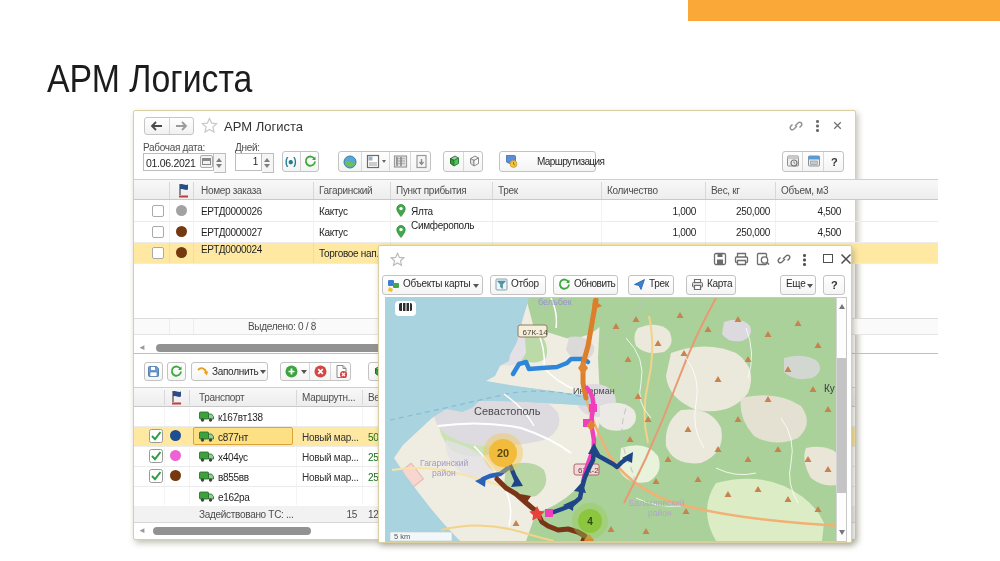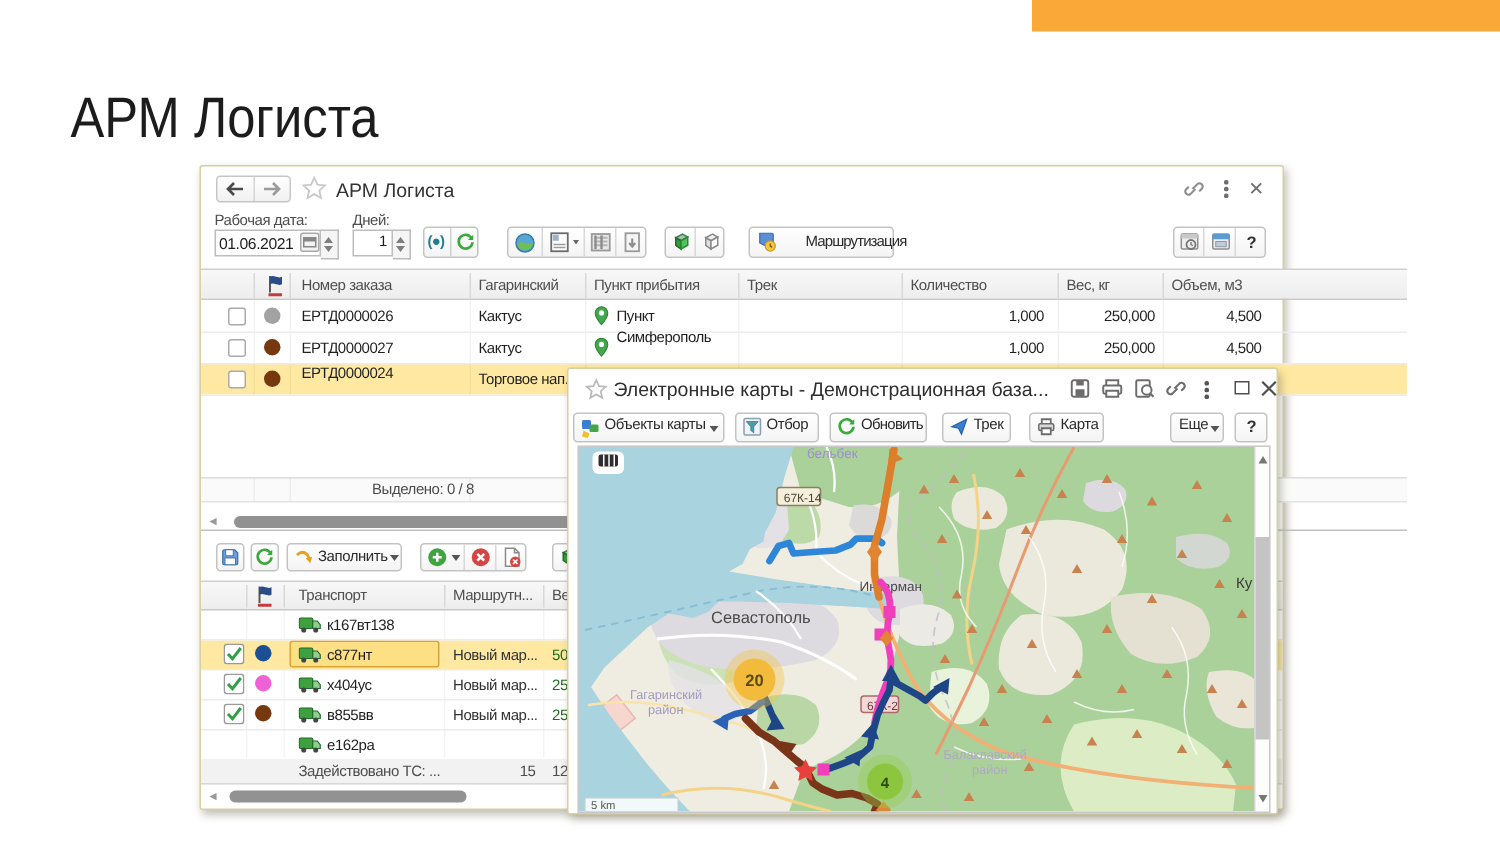--- a/index.html
+++ b/index.html
@@ -174,21 +174,21 @@
     <div class="hsep" style="top:83px;"></div>
 
     <div class="cbx" style="left:18px;top:25px;"></div>
     <div class="circ" style="left:42px;top:25px;background:#a2a2a2;"></div>
     <div class="txt" style="left:67px;top:26px;">ЕРТД0000026</div>
     <div class="txt" style="left:185px;top:26px;">Кактус</div>
     <svg class="pin" style="left:262px;top:24px;" viewBox="0 0 10 13">
         <path d="M5 .5 a4.2 4.2 0 0 1 4.2 4.2 c0 3-4.2 7.8-4.2 7.8 s-4.2-4.8-4.2-7.8 A4.2 4.2 0 0 1 5 .5 Z" fill="#3faa4c" stroke="#2d7d36" stroke-width=".7"></path>
         <circle cx="5" cy="4.6" r="1.7" fill="#fff"></circle>
       </svg>
-    <div class="txt" style="left:277px;top:26px;">Пункт</div>
+    <div class="txt" style="left:277px;top:26px;">Ялта</div>
     <div class="txt" style="left:467px;top:26px;width:95px;text-align:right;">1,000</div>
     <div class="txt" style="left:541px;top:26px;width:95px;text-align:right;">250,000</div>
     <div class="txt" style="left:612px;top:26px;width:95px;text-align:right;">4,500</div>
 
     <div class="cbx" style="left:18px;top:46px;"></div>
     <div class="circ" style="left:42px;top:46px;background:#76380e;"></div>
     <div class="txt" style="left:67px;top:47px;">ЕРТД0000027</div>
     <div class="txt" style="left:185px;top:47px;">Кактус</div>
     <svg class="pin" style="left:262px;top:45px;" viewBox="0 0 10 13">
         <path d="M5 .5 a4.2 4.2 0 0 1 4.2 4.2 c0 3-4.2 7.8-4.2 7.8 s-4.2-4.8-4.2-7.8 A4.2 4.2 0 0 1 5 .5 Z" fill="#3faa4c" stroke="#2d7d36" stroke-width=".7"></path>
@@ -362,21 +362,20 @@
     <div class="abs" style="left:4px;top:138px;font-size:8px;color:#999;">◄</div>
     <div class="abs" style="left:19px;top:139px;width:158px;height:8px;background:#929292;border-radius:4px;"></div>
   </div>
 </div>
 
 <div id="mapwin" class="abs win">
 
   <svg class="abs" style="left:11px;top:6px;" width="15" height="15" viewBox="0 0 17 17">
       <path d="M8.5 1.5 L10.6 6.1 L15.6 6.6 L11.9 10 L13 15 L8.5 12.4 L4 15 L5.1 10 L1.4 6.6 L6.4 6.1 Z" fill="none" stroke="#b9b9b9" stroke-width="1.3"></path>
     </svg>
-  <div class="abs" style="left:30px;top:6px;font-size:13px;color:#2e2e2e;">Электронные карты - Демонстрационная база...</div>
   <svg class="abs" style="left:334px;top:6px;" width="14" height="14" viewBox="0 0 14 14">
       <rect x="1.5" y="1.5" width="11" height="11" rx="1.5" fill="none" stroke="#6d6d6d" stroke-width="1.3"></rect>
       <rect x="4" y="7.5" width="6" height="5" fill="#6d6d6d"></rect>
       <rect x="4.5" y="1.5" width="5" height="3.5" fill="#6d6d6d"></rect>
     </svg>
   <svg class="abs" style="left:355px;top:6px;" width="15" height="14" viewBox="0 0 15 14">
       <path d="M3.5 5 V1.5 h8 V5" fill="none" stroke="#6d6d6d" stroke-width="1.3"></path>
       <rect x="1.5" y="5" width="12" height="5.5" rx="1" fill="none" stroke="#6d6d6d" stroke-width="1.3"></rect>
       <path d="M3.5 8.5 h8 v4 h-8 Z" fill="#fff" stroke="#6d6d6d" stroke-width="1.3"></path>
     </svg>

